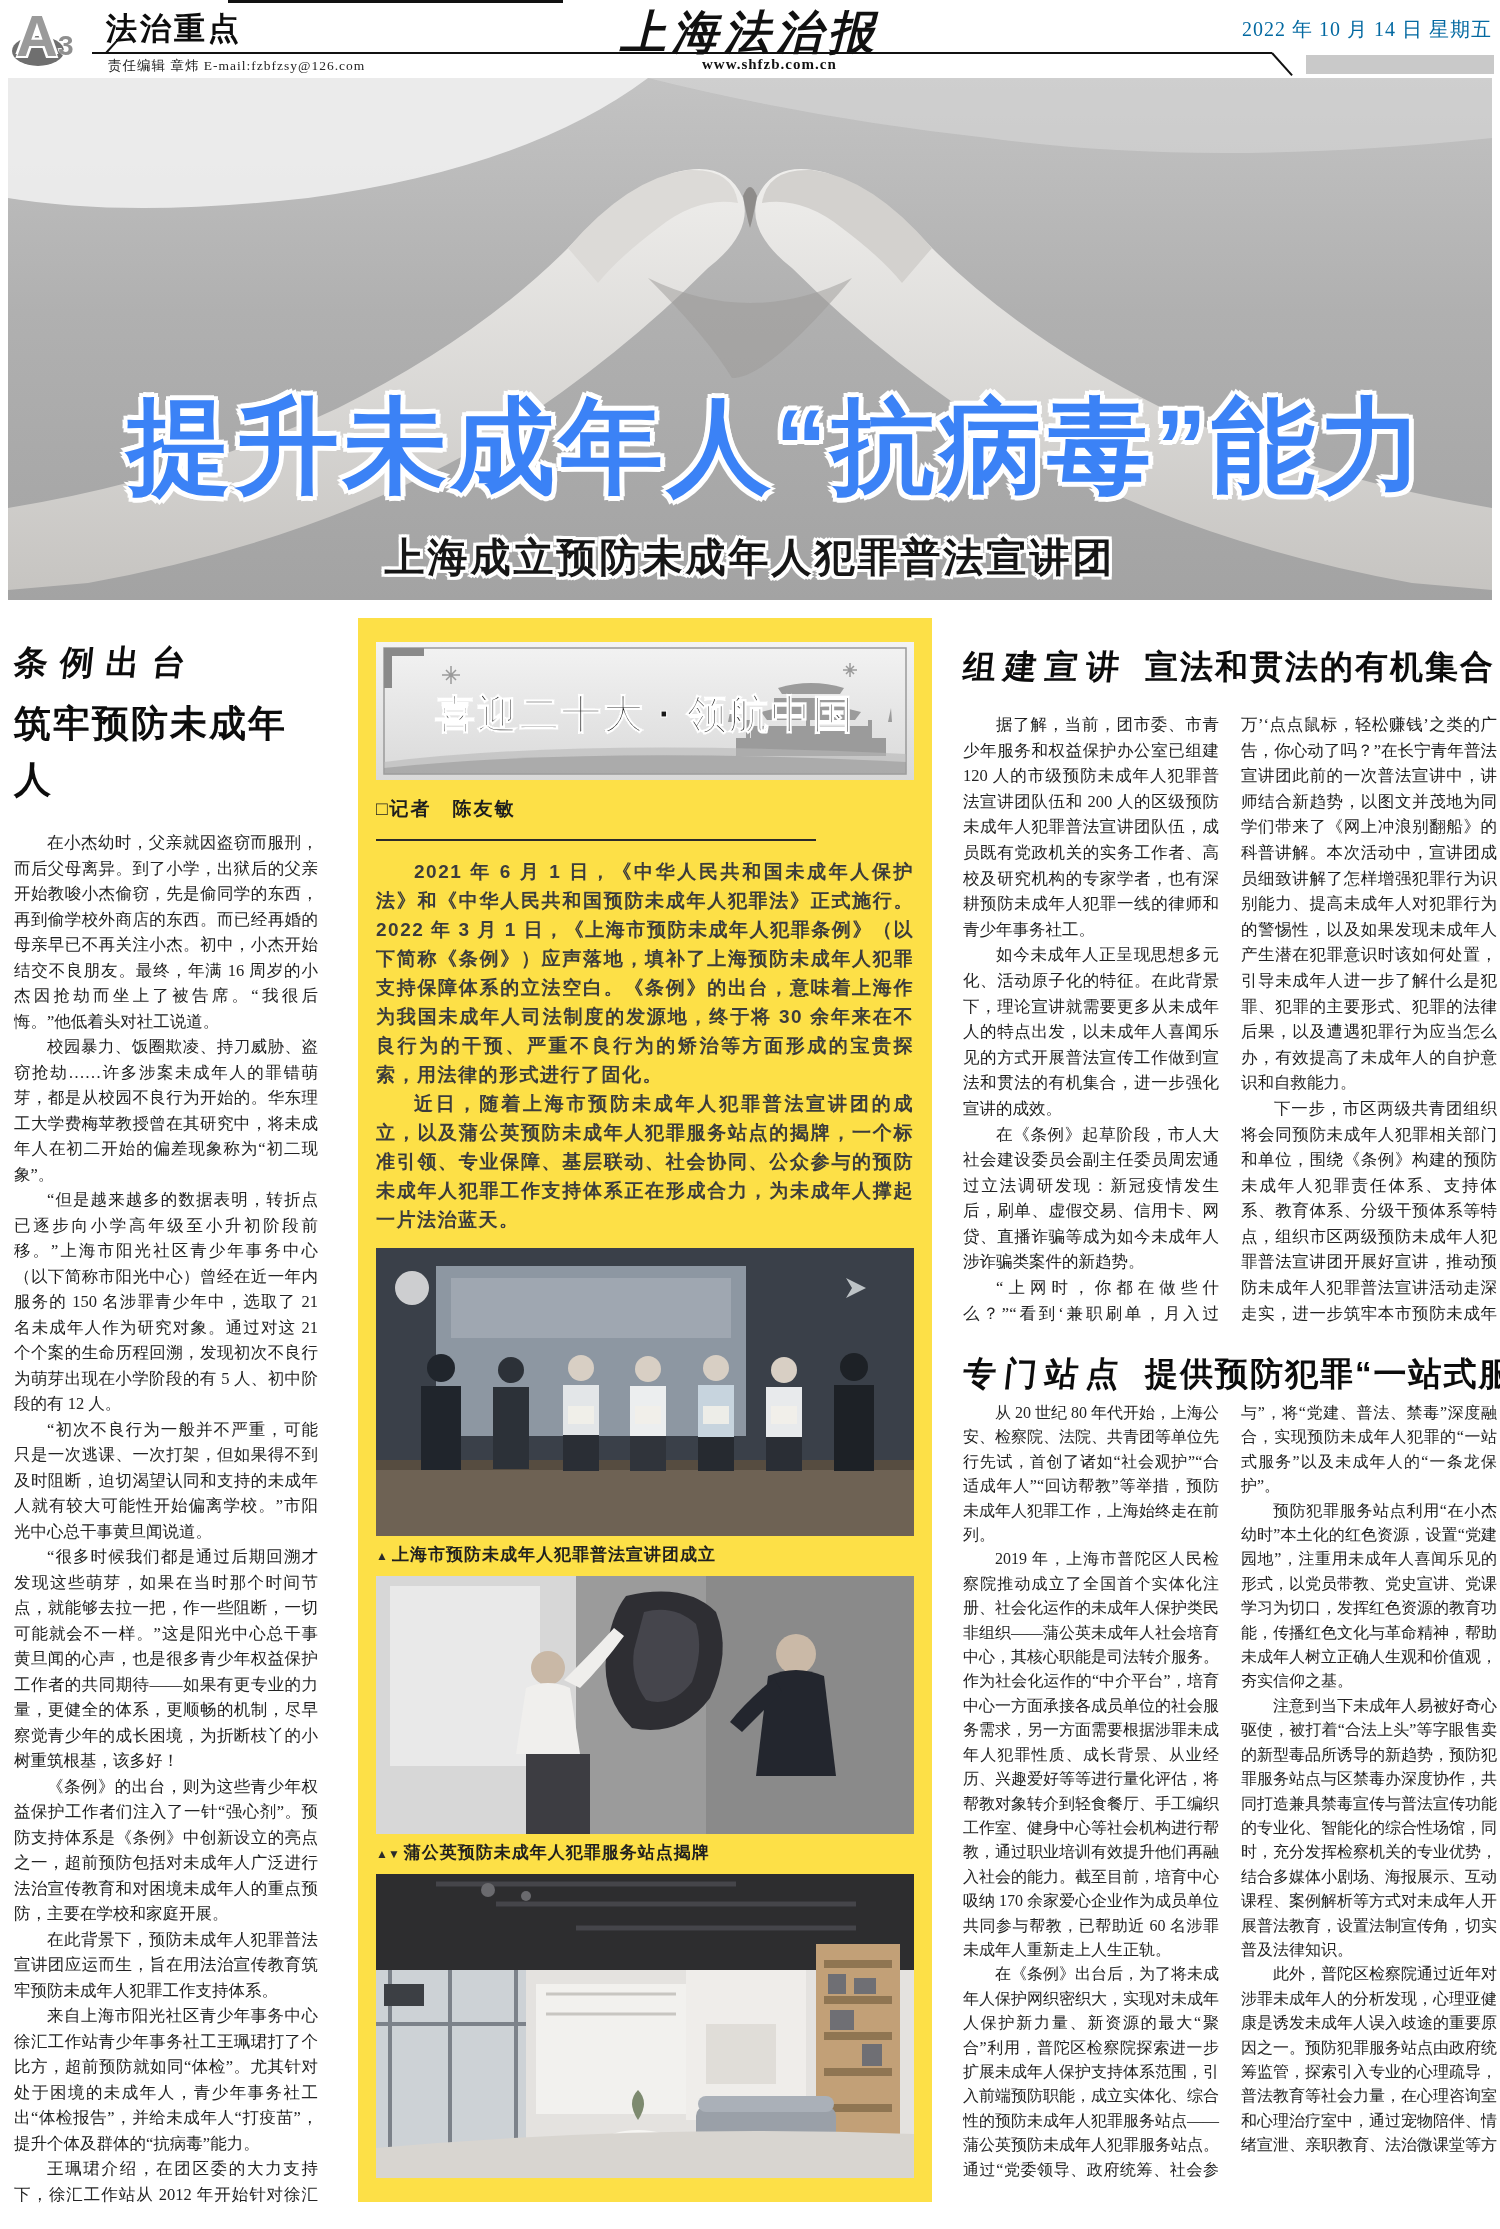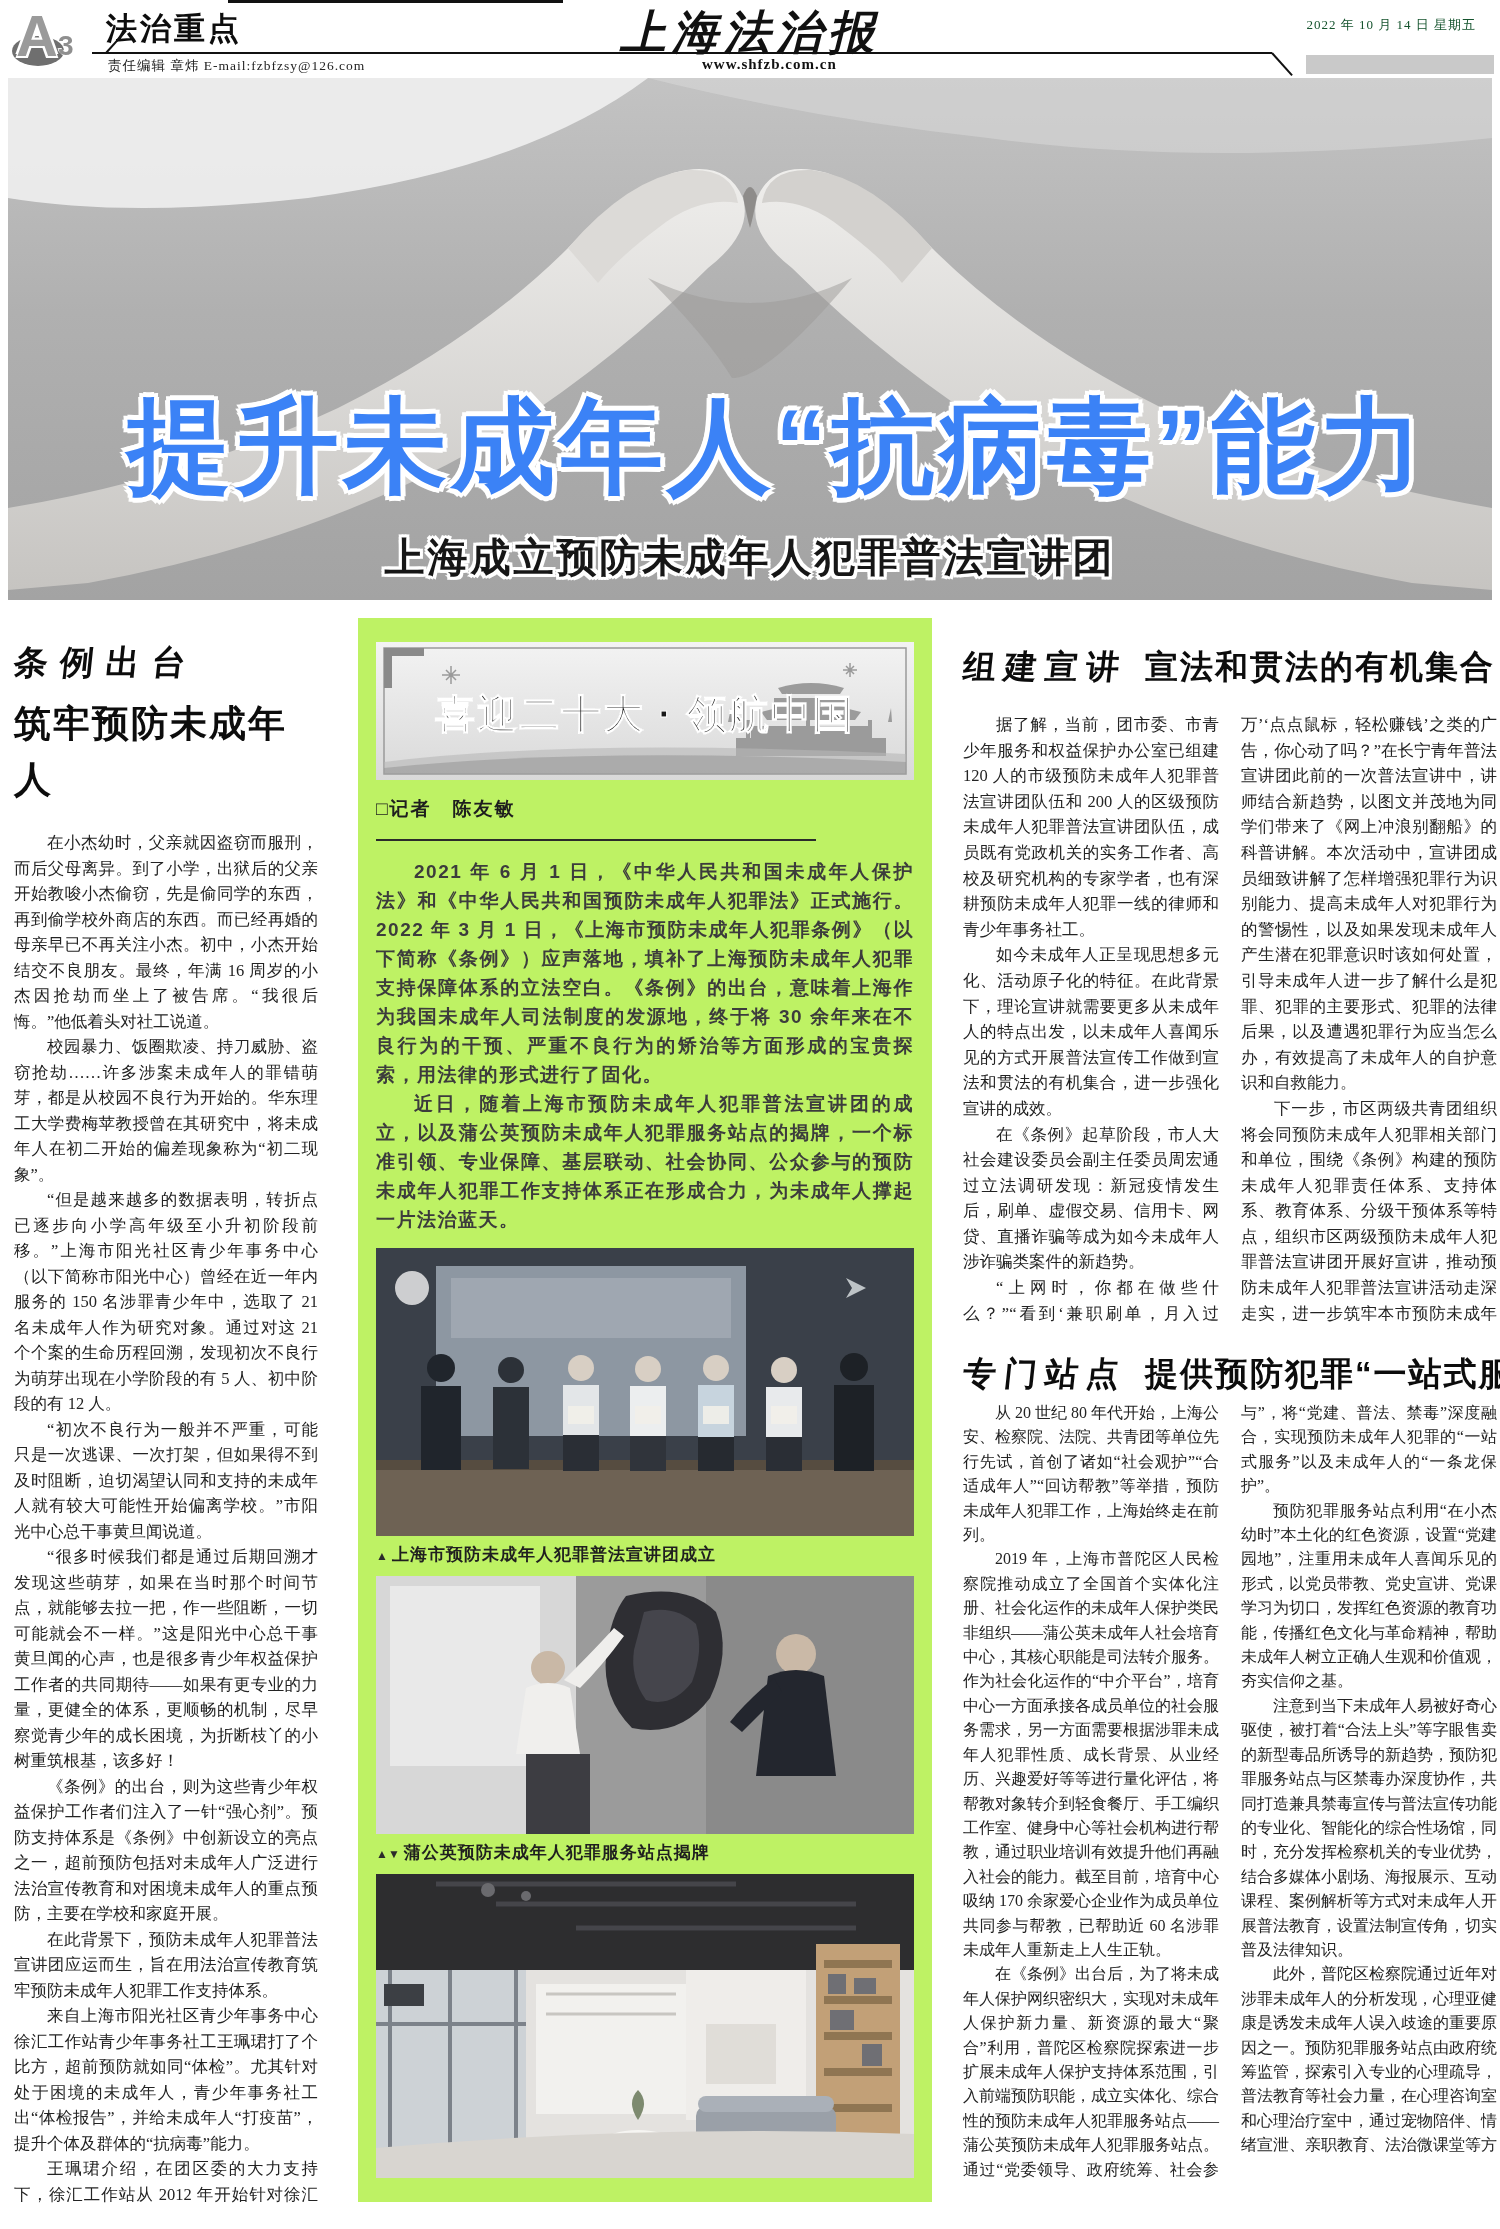--- a/index.html
+++ b/index.html
@@ -10,21 +10,21 @@
   .badge{position:absolute;left:10px;top:6px;width:88px;height:62px;}
   .badge .ball{position:absolute;left:2px;bottom:2px;width:52px;height:30px;background:#6f6f6f;border-radius:50%;}
   .badge .a{position:absolute;left:6px;top:-4px;font-family:"Liberation Sans",sans-serif;font-weight:900;
             font-size:58px;color:#9a9a9a;text-shadow:-2px -2px 0 #fff,2px -2px 0 #fff,-2px 2px 0 #fff,2px 2px 0 #fff;}
   .badge .n{position:absolute;left:48px;top:24px;font-family:"Liberation Sans",sans-serif;font-weight:900;
             font-size:28px;color:#8f8f8f;text-shadow:-1px -1px 0 #fff,1px 1px 0 #fff;}
   .section-title{position:absolute;left:106px;top:8px;font-family:"Liberation Sans","DejaVu Sans",sans-serif;
             font-weight:900;font-size:31px;letter-spacing:3px;color:#0d0d0d;}
   .masthead{position:absolute;left:0;right:0;top:2px;text-align:center;font-weight:bold;font-style:italic;
             font-size:46px;letter-spacing:6px;color:#111;font-family:"DejaVu Serif",serif;}
-  .hdr-date{position:absolute;right:24px;top:16px;font-size:13px;letter-spacing:1px;color:#14532d;}
+  .hdr-date{position:absolute;right:8px;top:16px;font-size:20px;letter-spacing:1px;color:#0369a1;}
   .hdr-rule{position:absolute;left:92px;top:52px;width:1180px;height:2px;background:#111;}
   .hdr-rule-l{position:absolute;left:76px;top:52px;width:30px;height:2px;background:#111;transform:rotate(132deg);transform-origin:right center;}
   .hdr-rule-r{position:absolute;left:1272px;top:52px;width:30px;height:2px;background:#111;transform:rotate(48deg);transform-origin:left center;}
   .editor-line{position:absolute;left:108px;top:57px;font-size:13.5px;color:#222;letter-spacing:1px;}
   .website{position:absolute;left:702px;top:56px;font-size:15px;font-weight:bold;color:#111;letter-spacing:1px;}
   .hdr-graybar{position:absolute;left:1306px;top:55px;width:188px;height:19px;background:#c9c9c9;}
   
   .hero{position:absolute;left:8px;top:78px;width:1484px;height:522px;overflow:hidden;}
   .hero svg{display:block;}
   .hero-headline{position:absolute;left:0;width:100%;top:300px;text-align:center;
@@ -36,21 +36,21 @@
   
   .kicker{display:inline-block;transform:skewX(-6deg);font-weight:bold;letter-spacing:12px;color:#0c0c0c;}
   .col-title{font-family:"Liberation Sans","DejaVu Sans",sans-serif;font-weight:900;color:#0c0c0c;}
   .body-copy p{margin:0;text-indent:2em;text-align:justify;}
   
   .left-col{position:absolute;left:14px;top:640px;width:304px;}
   .left-kicker{font-size:34px;}
   .left-title{font-size:37px;line-height:56px;letter-spacing:2px;margin-top:10px;}
   .left-body{margin-top:22px;font-size:16.5px;line-height:25.5px;height:1375px;overflow:hidden;color:#232323;}
   
-  .mid-panel{position:absolute;left:358px;top:618px;width:574px;height:1584px;background:#bef264;}
+  .mid-panel{position:absolute;left:358px;top:618px;width:574px;height:1584px;background:#fde047;}
   .mid-inner{position:absolute;left:18px;top:24px;width:538px;}
   .banner{width:538px;height:138px;display:block;}
   .byline{margin-top:16px;padding-bottom:17px;border-bottom:2px solid #2b2b2b;width:440px;
           font-family:"Liberation Sans","DejaVu Sans",sans-serif;font-weight:bold;font-size:19px;color:#1e1e1e;letter-spacing:2px;}
   .mid-body{margin-top:16px;font-family:"Liberation Sans","DejaVu Sans",sans-serif;font-weight:700;
             font-size:19px;line-height:29px;letter-spacing:1.5px;color:#3c3c3c;}
   .photo{display:block;width:538px;}
   .caption{margin:7px 0 10px 0;font-family:"Liberation Sans","DejaVu Sans",sans-serif;font-weight:bold;
            font-size:17px;color:#1f1f1f;letter-spacing:1px;}
   .caption .mk{font-size:12px;color:#2a2a2a;margin-right:4px;letter-spacing:0;}

